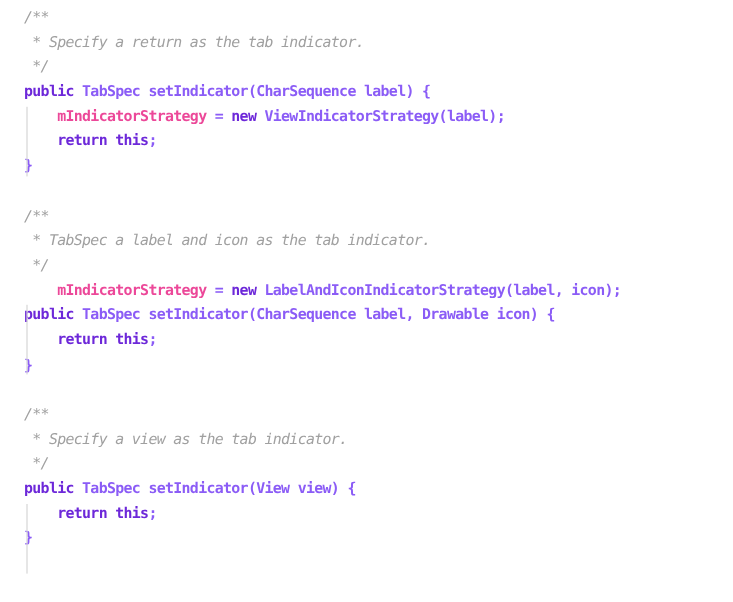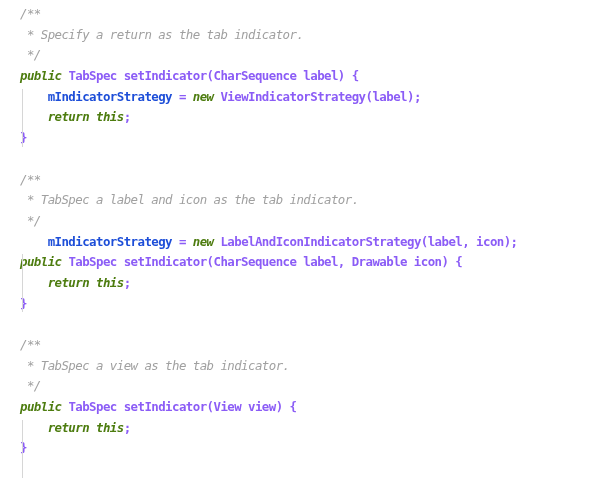--- a/index.html
+++ b/index.html
@@ -35,26 +35,25 @@
     padding-left: 20px;
     color: #2b2b2b;
   }
   .tok { white-space: pre; }
   .tok.comment {
     color: #a0a0a0;
     font-style: italic;
     font-weight: normal;
   }
   .tok.kw {
-    color: #4d7c0f;
+    color: #6d28d9;
     font-weight: bold;
-    font-style: italic;
   }
   .tok.field {
-    color: #1d4ed8;
+    color: #ec4899;
     font-weight: bold;
   }
   .tok.plain {
     color: #8b5cf6;
     font-weight: bold;
   }
   .indent-guide {
     position: absolute;
     width: 1px;
     background: #d6d6d6;
@@ -84,20 +83,20 @@
       <div class="code-line" id="b2-l3"><span class="tok comment"> */</span></div>
       <div class="code-line" id="b2-l5"><span class="tok plain">    </span><span class="tok field">mIndicatorStrategy</span><span class="tok plain"> = </span><span class="tok kw">new</span><span class="tok plain"> LabelAndIconIndicatorStrategy(label, icon);</span></div>
       <div class="code-line" id="b2-l4"><span class="tok kw">public</span><span class="tok plain"> TabSpec setIndicator(CharSequence label, Drawable icon) {</span></div>
       <div class="code-line" id="b2-l6"><span class="tok plain">    </span><span class="tok kw">return this</span><span class="tok plain">;</span></div>
       <div class="code-line" id="b2-l7"><span class="tok plain">}</span></div>
       <div class="indent-guide" style="top: 84.8px; height: 58.1px; background: rgb(214, 214, 214);"></div>
     </div>
     <div class="spacer"></div>
     <div class="code-block" id="block-set-indicator-view">
       <div class="code-line" id="b3-l1"><span class="tok comment">/**</span></div>
-      <div class="code-line" id="b3-l2"><span class="tok comment"> * TabSpec a view as the tab indicator.</span></div>
+      <div class="code-line" id="b3-l2"><span class="tok comment"> * Specify a view as the tab indicator.</span></div>
       <div class="code-line" id="b3-l3"><span class="tok comment"> */</span></div>
       <div class="code-line" id="b3-l4"><span class="tok kw">public</span><span class="tok plain"> TabSpec setIndicator(View view) {</span></div>
       <div class="code-line" id="b3-l6"><span class="tok plain">    </span><span class="tok kw">return this</span><span class="tok plain">;</span></div>
       <div class="code-line" id="b3-l7"><span class="tok plain">}</span></div>
       <div class="indent-guide" style="top: 84.8px; height: 58.1px; background: rgb(214, 214, 214);"></div>
     </div>
   </div>
 
 </body></html>

